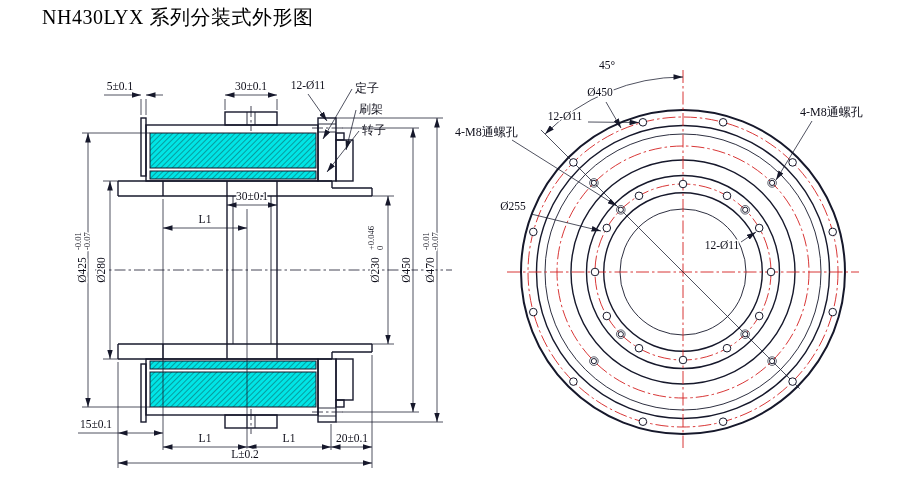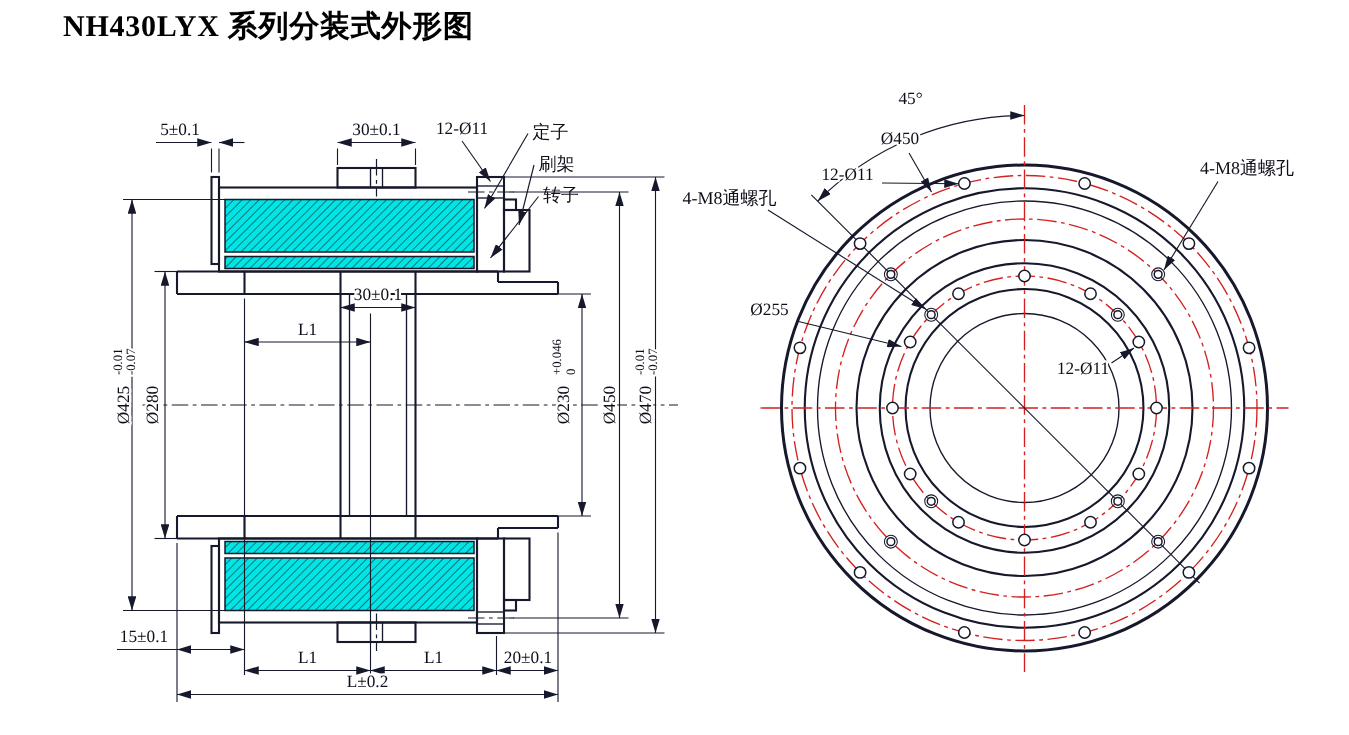--- a/index.html
+++ b/index.html
@@ -1,18 +1,18 @@
 <!DOCTYPE html>
 <html><head>
 <meta charset="utf-8">
 <style>
   html,body{margin:0;padding:0;background:#ffffff;}
   .page{position:relative;width:899px;height:490px;background:#fff;overflow:hidden;
         font-family:"Liberation Serif",serif;}
-  .title{position:absolute;left:42px;top:4px;font-size:20px;font-weight:bold;color:#000;
+  .title{position:absolute;left:42px;top:4px;font-size:20px;font-weight:normal;color:#000;
          letter-spacing:.5px;white-space:nowrap;}
   svg{position:absolute;left:0;top:0;}
   .o{stroke:#16182b;fill:none;stroke-width:1.4;}
   .o2{stroke-width:2;}
   .t{stroke-width:0.9;}
   .d{stroke:#16182b;fill:none;stroke-width:0.75;}
   .cl{stroke:#d42020;fill:none;stroke-width:0.9;stroke-dasharray:13 3 2.5 3;}
   .clb{stroke:#16182b;fill:none;stroke-width:0.8;stroke-dasharray:11 3 2.5 3;}
   .hole{stroke:#16182b;fill:#fff;stroke-width:1;}
   .m8b{stroke:#16182b;fill:none;stroke-width:0.7;}

